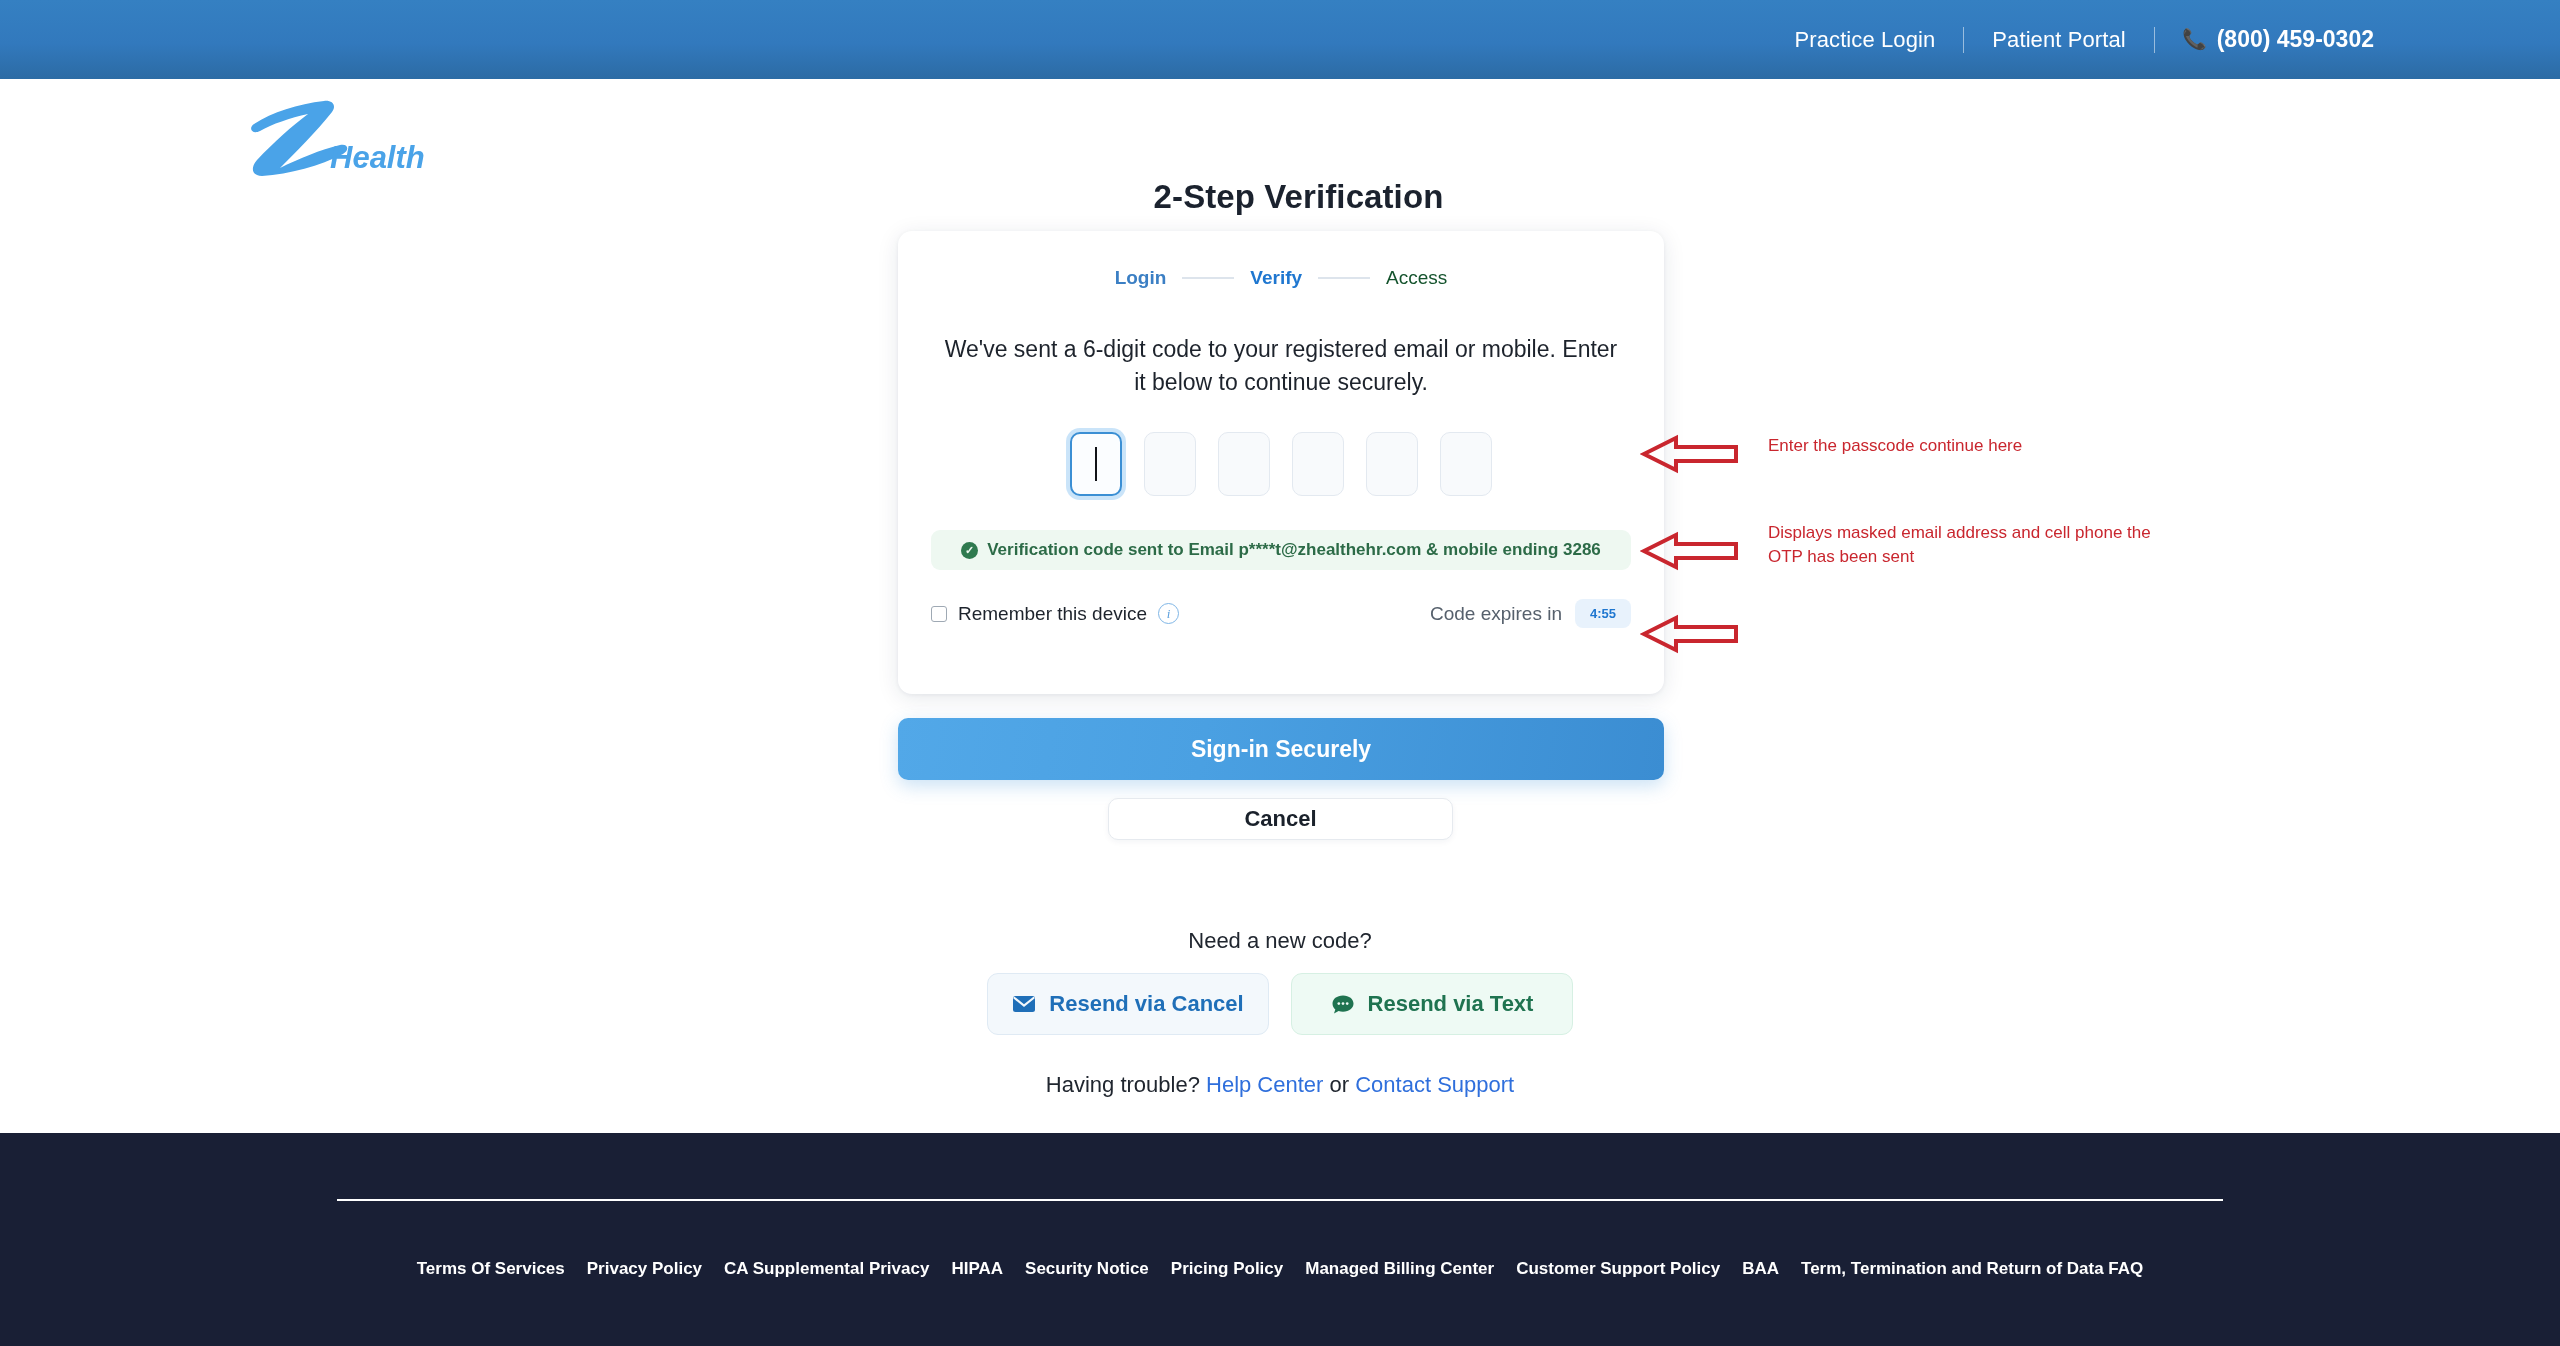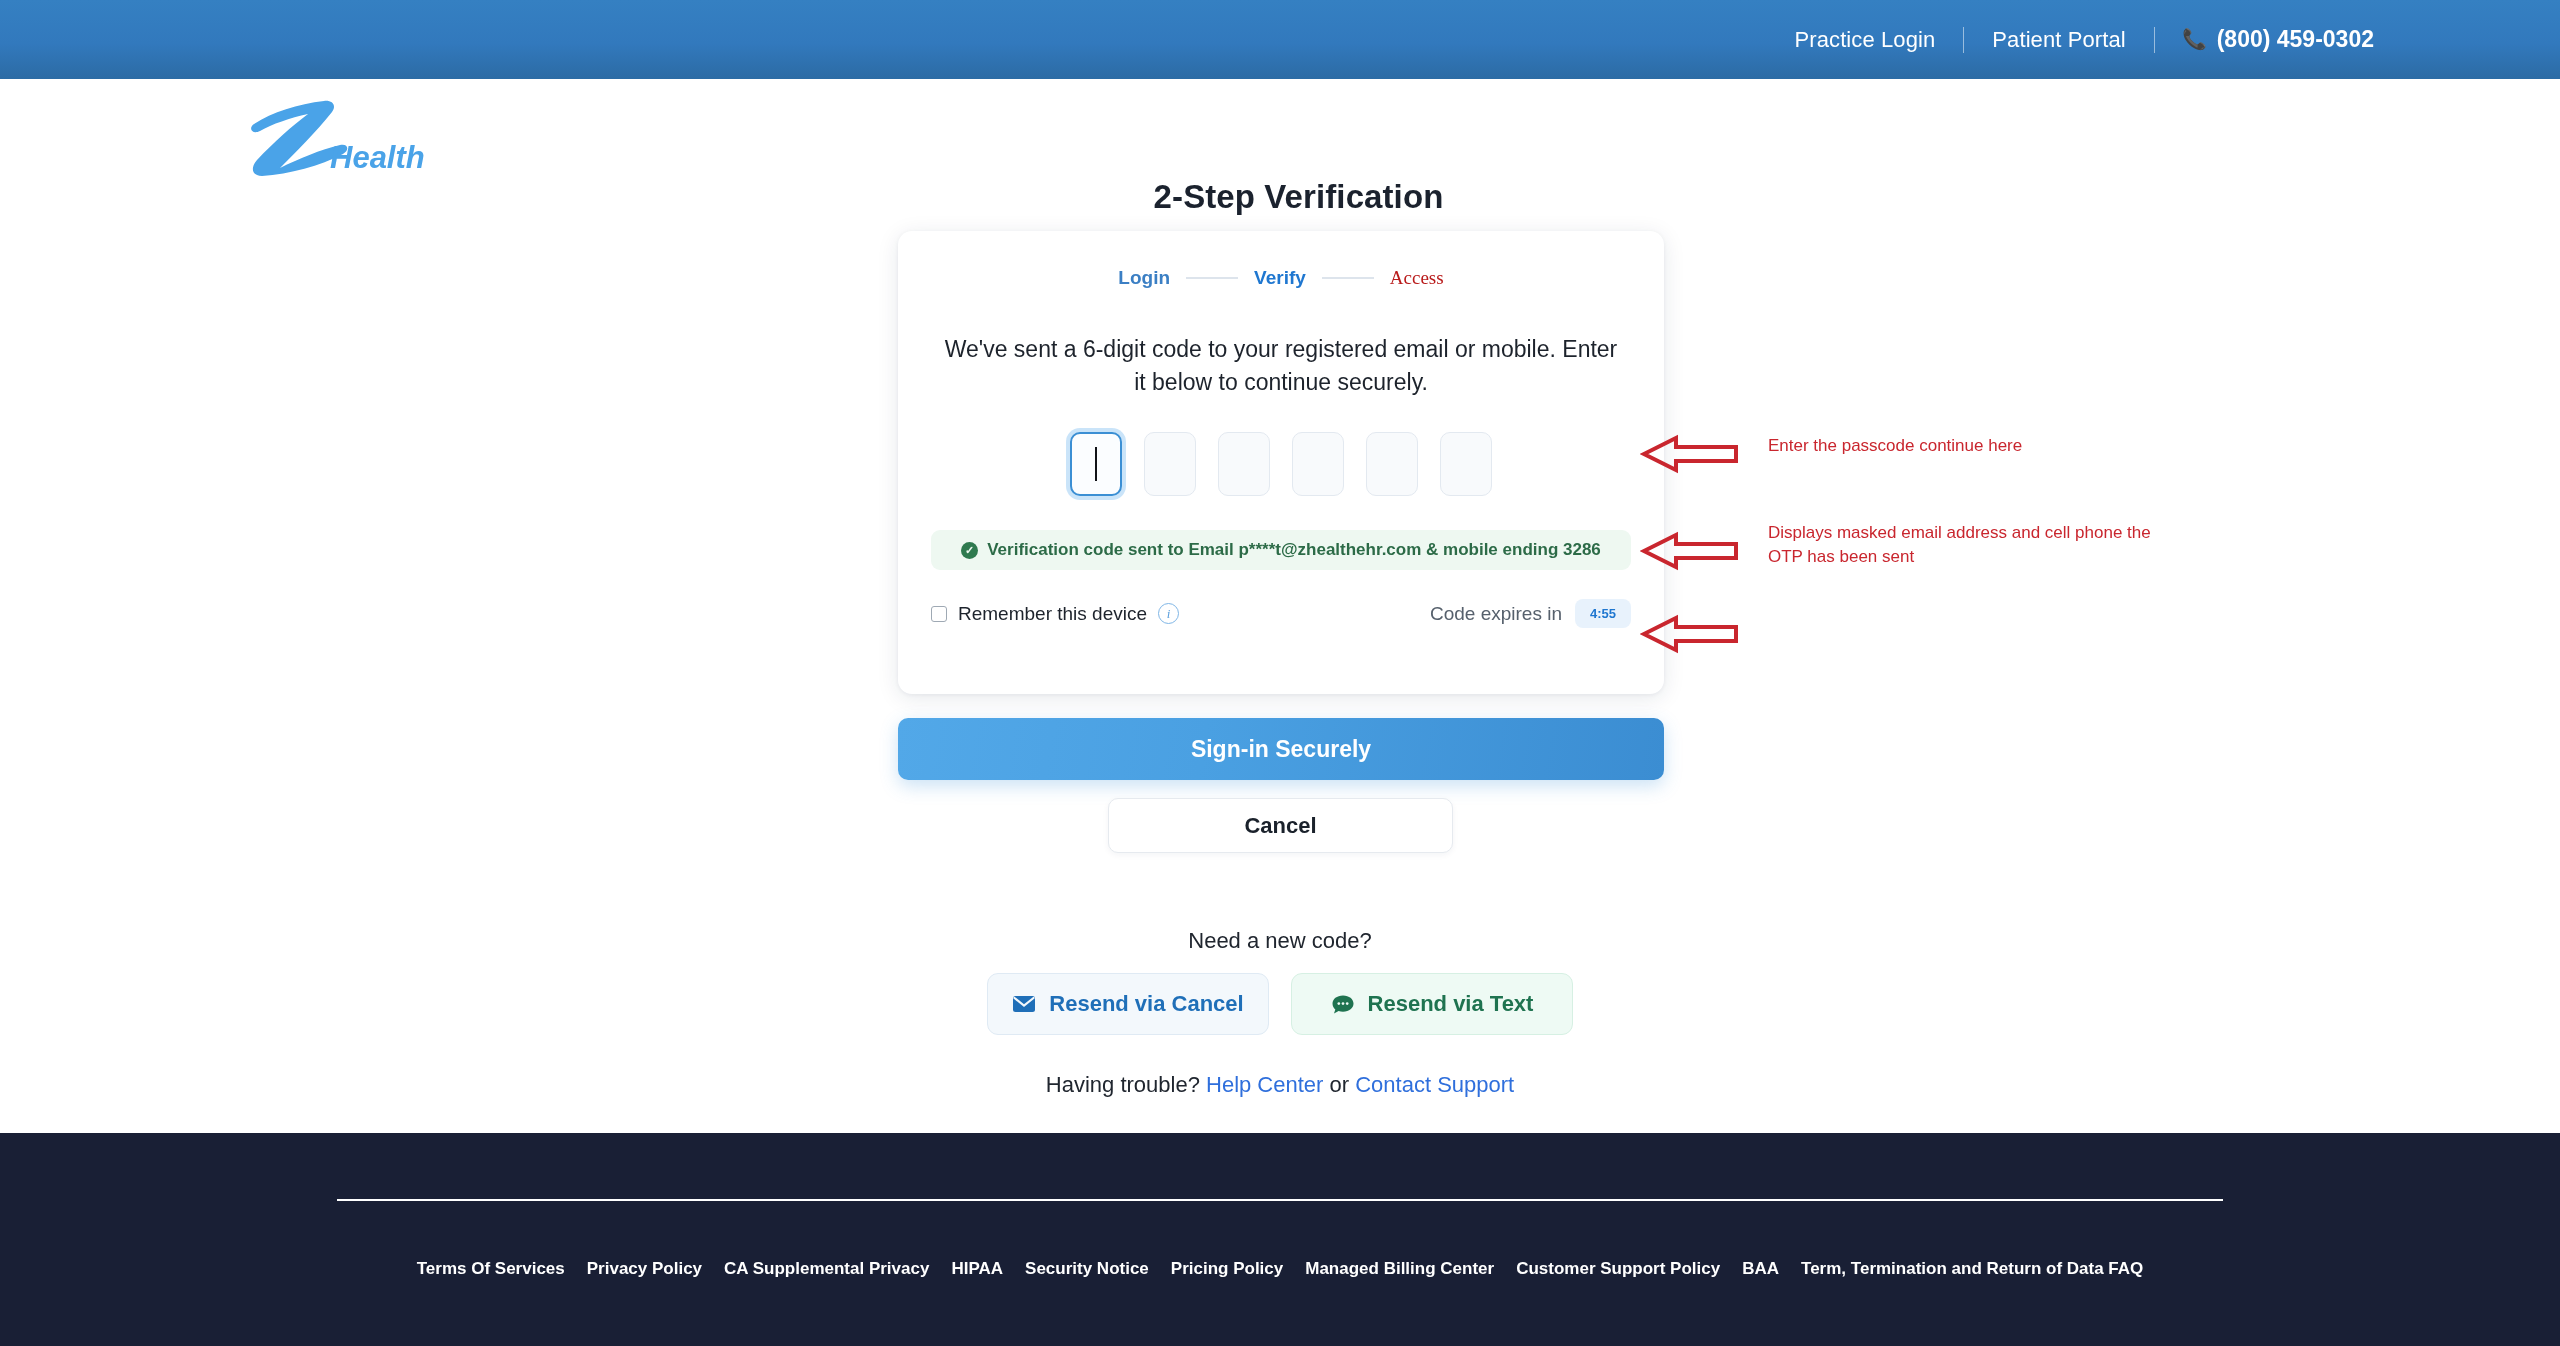--- a/index.html
+++ b/index.html
@@ -107,21 +107,21 @@
     gap: 0;
   }
   .step {
     font-size: 19px;
     font-weight: bold;
     cursor: pointer;
     white-space: nowrap;
   }
   .step.done   { color: #3b7fc4; }
   .step.active { color: #1f77d0; }
-  .step.todo   { color: #b91c1c; font-weight: normal; font-family: Liberation Serif, serif; }
+  .step.todo   { color: #14532d; font-weight: normal; }
   .step-line {
     width: 52px;
     height: 2px;
     background: #dde4ec;
     margin: 0 16px;
   }
 
   
   .card-desc {
     margin-top: 44px;
@@ -252,21 +252,21 @@
     cursor: pointer;
     box-shadow: 0 6px 18px rgba(70,150,220,.28);
   }
 
   
   .cancel-btn {
     position: absolute;
     left: 1108px;
     top: 798px;
     width: 345px;
-    height: 55px;
+    height: 42px;
     background: #ffffff;
     border: 1.5px solid #e6eaef;
     border-radius: 10px;
     color: #1a212b;
     font-size: 22px;
     font-weight: bold;
     font-family: "Liberation Sans", sans-serif;
     cursor: pointer;
     box-shadow: 0 2px 6px rgba(25,40,70,.05);
   }

